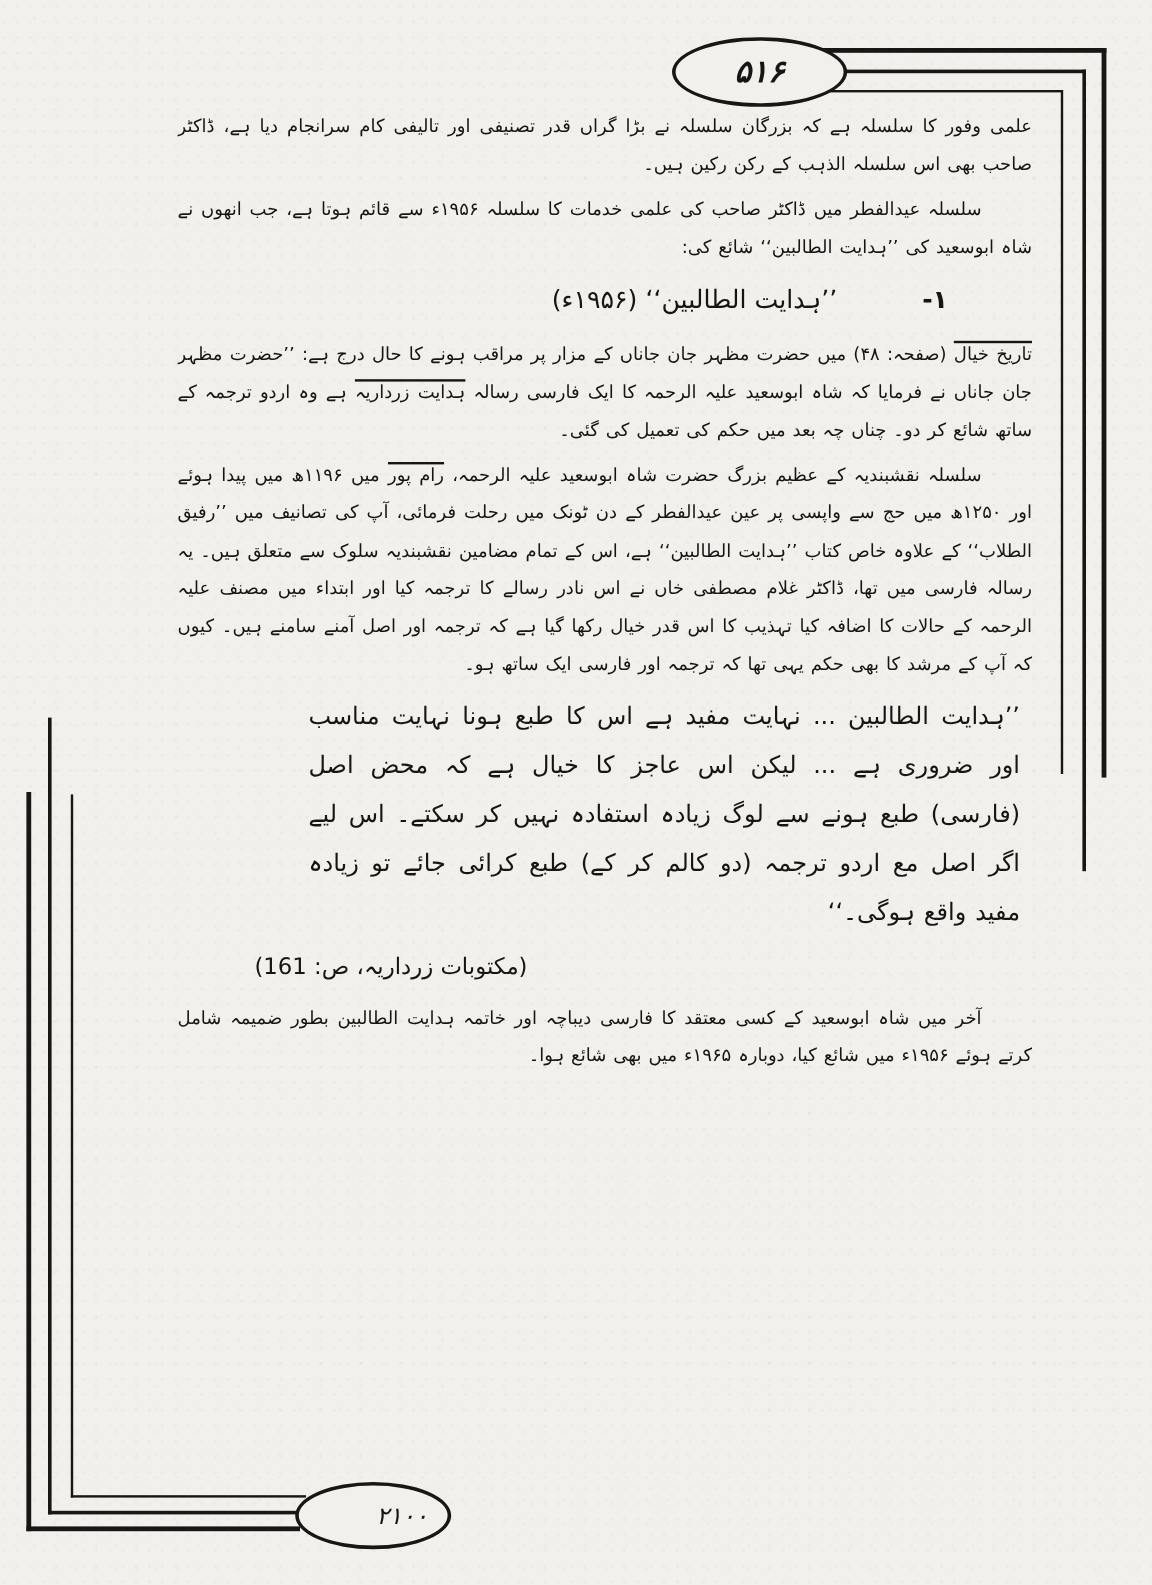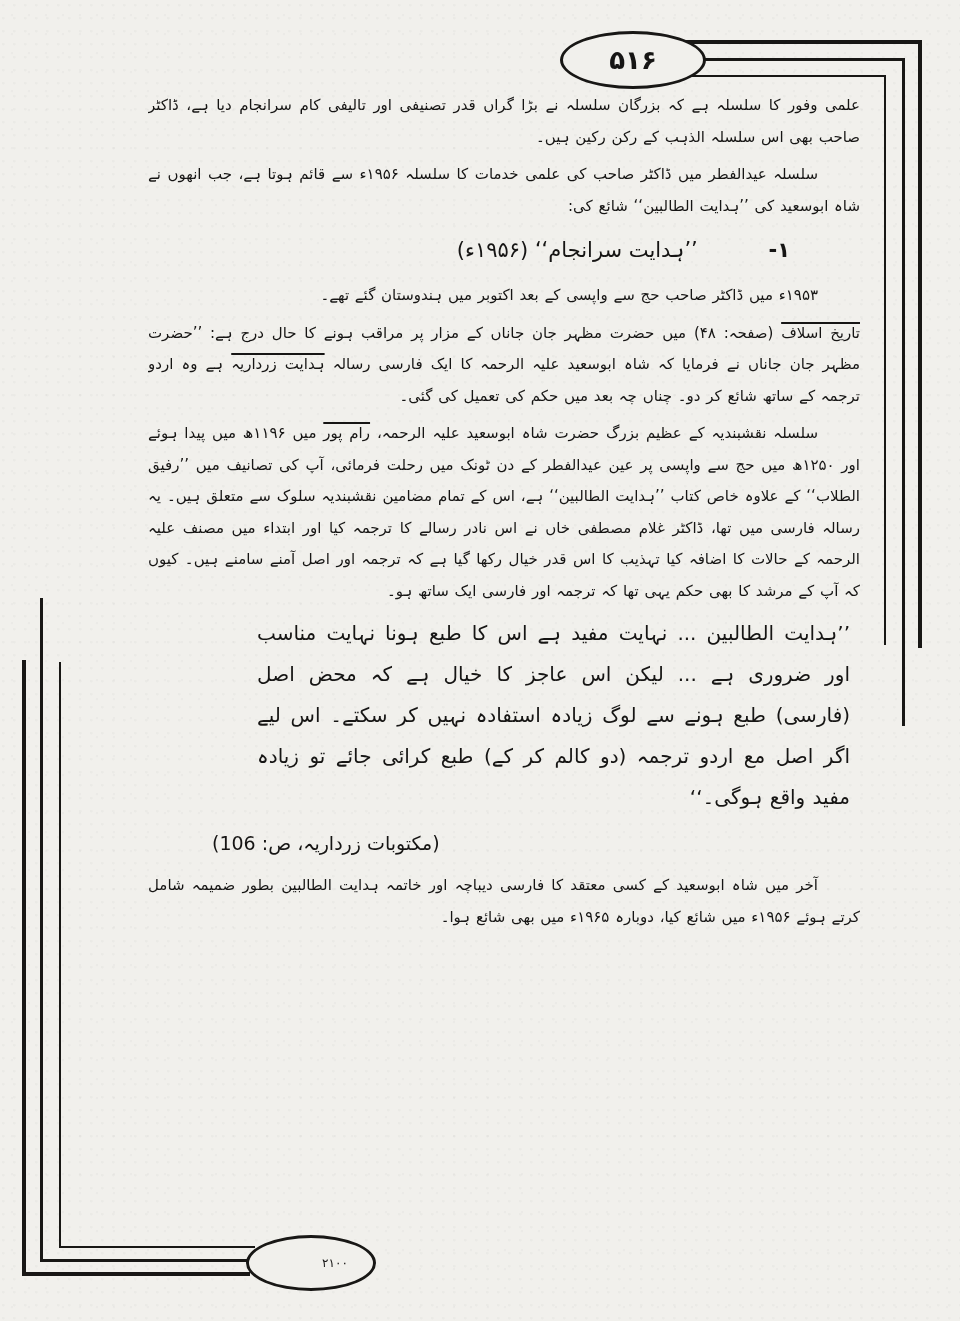--- a/index.html
+++ b/index.html
@@ -28,25 +28,26 @@
   .bl-v2{top:598px;left:40px;width:3px;height:664px;}
   .bl-v3{top:662px;left:59px;width:2px;height:586px;}
   .bl-h1{top:1272px;left:22px;width:228px;height:4px;}
   .bl-h2{top:1259px;left:40px;width:212px;height:3px;}
   .bl-h3{top:1246px;left:59px;width:196px;height:2px;}
   
   .oval{
     position:absolute;border:3px solid #181715;border-radius:50%;
     background:#f1f0ec;display:flex;align-items:center;justify-content:center;
     z-index:3;
+    font-style:italic;
   }
   .oval-top{left:560px;top:31px;width:140px;height:52px;}
   .oval-top span{font-size:26px;font-weight:bold;letter-spacing:2px;}
   .oval-bottom{left:246px;top:1235px;width:124px;height:50px;}
-  .oval-bottom span{font-size:12px;letter-spacing:1px;margin-left:48px;}
+  .oval-bottom span{font-size:20px;letter-spacing:1px;margin-left:48px;}
   
   .textcol{
     position:absolute;top:90px;left:148px;width:712px;height:1135px;
     direction:rtl;overflow:hidden;z-index:2;
   }
   .textcol p{
     margin:0 0 6px 0;
     font-size:15px;line-height:2.1;
     text-align:justify;
     word-spacing:1px;
@@ -87,33 +88,32 @@
   </div>
 
   <div class="textcol">
 
     <p>علمی وفور کا سلسلہ ہے کہ بزرگان سلسلہ نے بڑا گراں قدر تصنیفی اور تالیفی کام سرانجام دیا ہے، ڈاکٹر صاحب بھی اس سلسلہ الذہب کے رکن رکین ہیں۔</p>
 
     <p class="ind">سلسلہ عیدالفطر میں ڈاکٹر صاحب کی علمی خدمات کا سلسلہ ۱۹۵۶ء سے قائم ہوتا ہے، جب انھوں نے شاہ ابوسعید کی ’’ہدایت الطالبین‘‘ شائع کی:</p>
 
     <div class="list-line">
       <span class="marker">۱-</span>
-      <span>’’ہدایت سرانجام‘‘ (۱۹۵۶ء)</span>
+      <span>’’ہدایت الطالبین‘‘ (۱۹۵۶ء)</span>
     </div>
 
-    <p class="ind">۱۹۵۳ء میں ڈاکٹر صاحب حج سے واپسی کے بعد اکتوبر میں ہندوستان گئے تھے۔</p>
 
-    <p><span class="ov">تاریخ اسلاف</span><span> (صفحہ: ۴۸) میں حضرت مظہر جان جاناں کے مزار پر مراقب ہونے کا حال درج ہے: ’’حضرت مظہر جان جاناں نے فرمایا کہ شاہ ابوسعید علیہ الرحمہ کا ایک فارسی رسالہ </span><span class="ov">ہدایت زرداریہ</span><span> ہے وہ اردو ترجمہ کے ساتھ شائع کر دو۔ چناں چہ بعد میں حکم کی تعمیل کی گئی۔</span></p>
+    <p><span class="ov">تاریخ خیال</span><span> (صفحہ: ۴۸) میں حضرت مظہر جان جاناں کے مزار پر مراقب ہونے کا حال درج ہے: ’’حضرت مظہر جان جاناں نے فرمایا کہ شاہ ابوسعید علیہ الرحمہ کا ایک فارسی رسالہ </span><span class="ov">ہدایت زرداریہ</span><span> ہے وہ اردو ترجمہ کے ساتھ شائع کر دو۔ چناں چہ بعد میں حکم کی تعمیل کی گئی۔</span></p>
 
     <p class="ind"><span>سلسلہ نقشبندیہ کے عظیم بزرگ حضرت شاہ ابوسعید علیہ الرحمہ، </span><span class="ov">رام پور</span><span> میں ۱۱۹۶ھ میں پیدا ہوئے اور ۱۲۵۰ھ میں حج سے واپسی پر عین عیدالفطر کے دن ٹونک میں رحلت فرمائی، آپ کی تصانیف میں ’’رفیق الطلاب‘‘ کے علاوہ خاص کتاب ’’ہدایت الطالبین‘‘ ہے، اس کے تمام مضامین نقشبندیہ سلوک سے متعلق ہیں۔ یہ رسالہ فارسی میں تھا، ڈاکٹر غلام مصطفی خاں نے اس نادر رسالے کا ترجمہ کیا اور ابتداء میں مصنف علیہ الرحمہ کے حالات کا اضافہ کیا تہذیب کا اس قدر خیال رکھا گیا ہے کہ ترجمہ اور اصل آمنے سامنے ہیں۔ کیوں کہ آپ کے مرشد کا بھی حکم یہی تھا کہ ترجمہ اور فارسی ایک ساتھ ہو۔</span></p>
 
     <div class="quote">
       <p>’’ہدایت الطالبین ... نہایت مفید ہے اس کا طبع ہونا نہایت مناسب اور ضروری ہے ... لیکن اس عاجز کا خیال ہے کہ محض اصل (فارسی) طبع ہونے سے لوگ زیادہ استفادہ نہیں کر سکتے۔ اس لیے اگر اصل مع اردو ترجمہ (دو کالم کر کے) طبع کرائی جائے تو زیادہ مفید واقع ہوگی۔‘‘</p>
     </div>
-    <div class="cite-line">(مکتوبات زرداریہ، ص: 106)</div>
+    <div class="cite-line">(مکتوبات زرداریہ، ص: 161)</div>
 
     <p class="ind">آخر میں شاہ ابوسعید کے کسی معتقد کا فارسی دیباچہ اور خاتمہ ہدایت الطالبین بطور ضمیمہ شامل کرتے ہوئے ۱۹۵۶ء میں شائع کیا، دوبارہ ۱۹۶۵ء میں بھی شائع ہوا۔</p>
 
   </div>
 
   <div class="oval oval-bottom">
     <span>۲۱۰۰</span>
   </div>
 
 </div>

